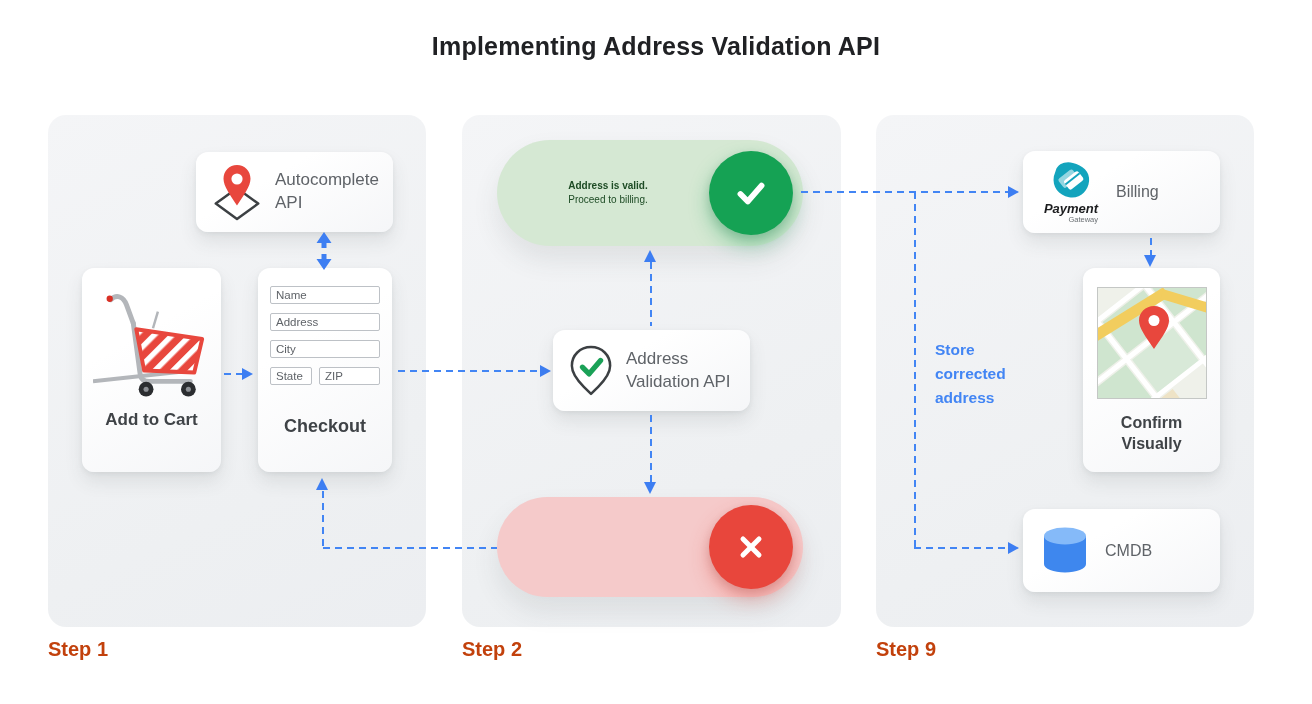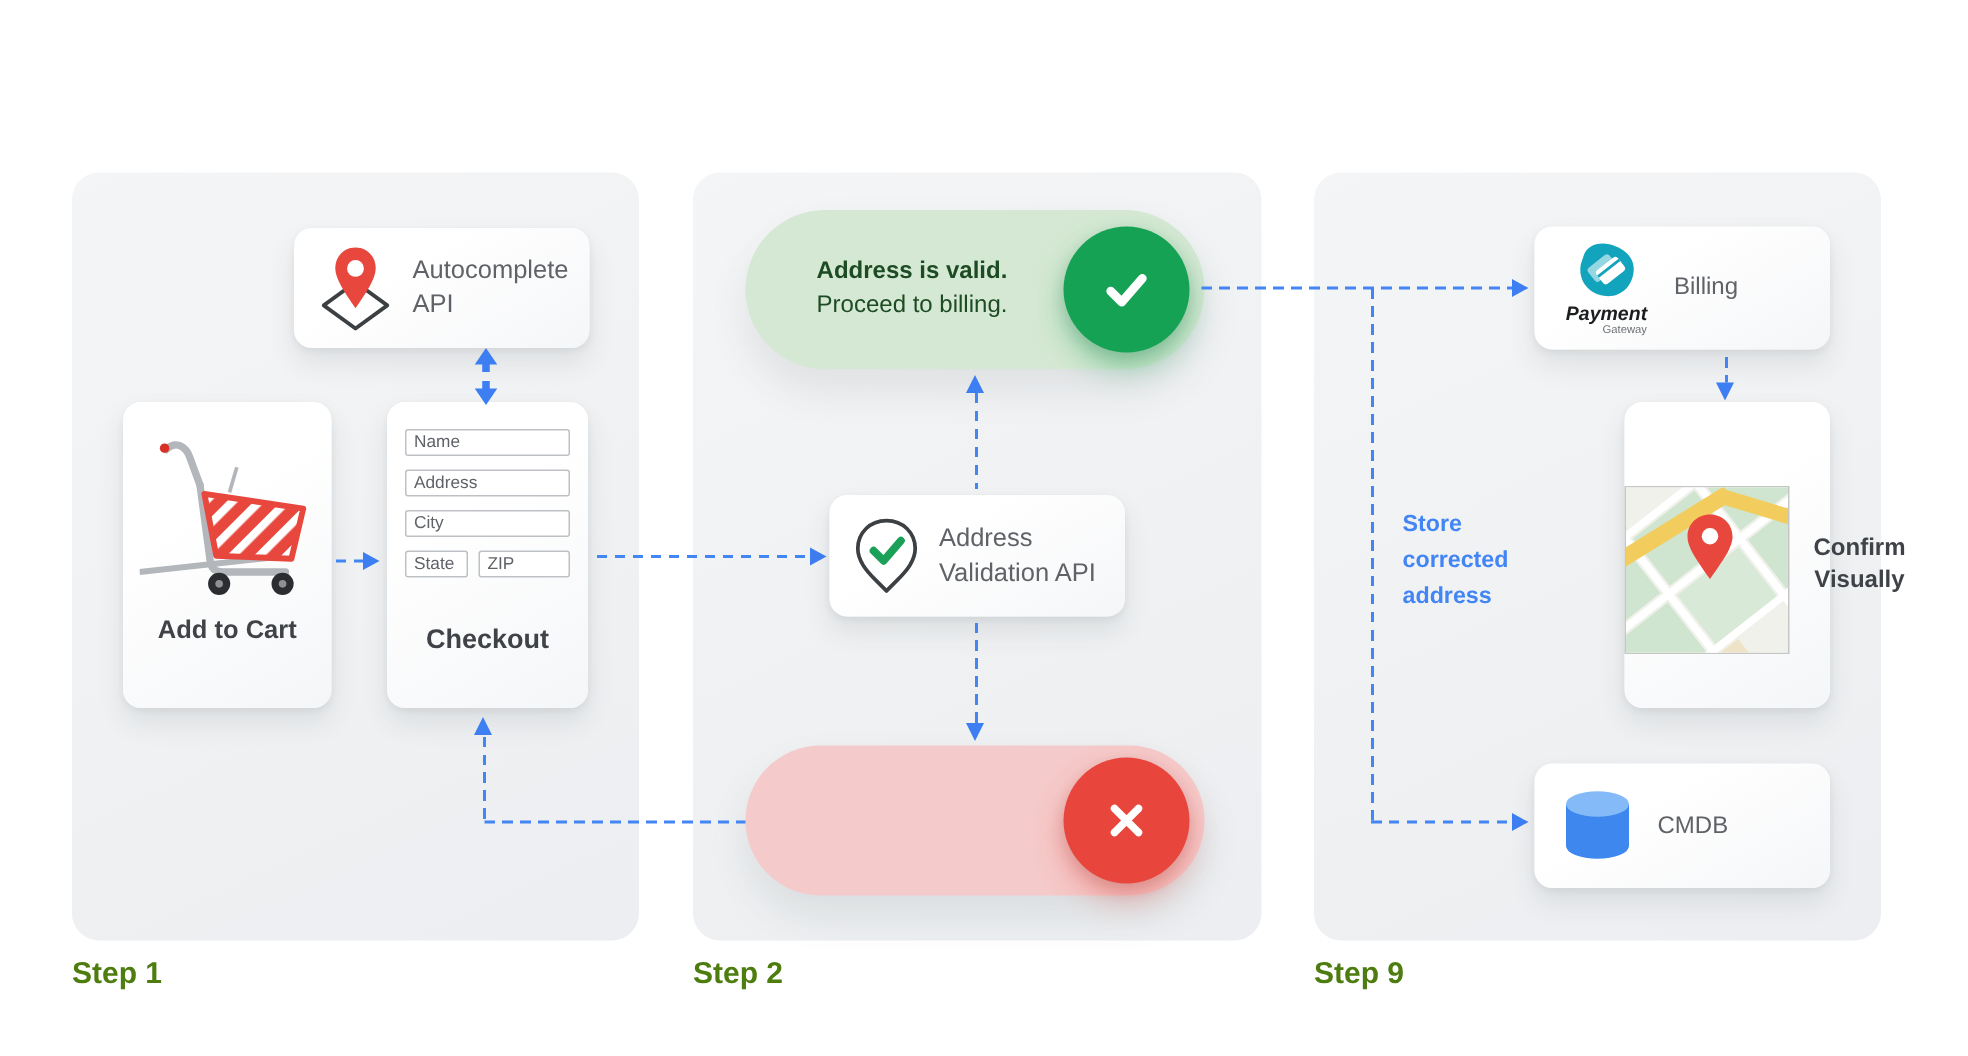--- a/index.html
+++ b/index.html
@@ -9,21 +9,21 @@
 
   .title{position:absolute;top:32px;left:0;width:100%;text-align:center;
          font-size:25px;font-weight:700;color:#202124;letter-spacing:.2px;}
 
   .panel{position:absolute;top:115px;height:512px;border-radius:18px;
          background:linear-gradient(155deg,#f4f5f7 0%,#eef0f2 70%,#ecEEf1 100%);}
   #panel1{left:48px;width:378px;}
   #panel2{left:462px;width:379px;}
   #panel3{left:876px;width:378px;}
 
-  .step-label{position:absolute;top:638px;font-size:20px;font-weight:700;color:#4d7c0f;}
+  .step-label{position:absolute;top:638px;font-size:20px;font-weight:700;color:#c2410c;}
 
   .card{position:absolute;background:linear-gradient(150deg,#ffffff 35%,#f5f6f8 100%);
         border-radius:12px;box-shadow:0 10px 18px rgba(60,64,67,.10),0 2px 5px rgba(60,64,67,.07);}
   .api-card{display:flex;align-items:center;}
   .api-text{font-size:17px;color:#5f6368;line-height:1.35;}
   .big-label{font-weight:700;color:#3f4347;}
 
   
   #autocomplete-card{left:196px;top:152px;width:197px;height:80px;padding-left:14px;gap:11px;box-sizing:border-box;}
   #addtocart-card{left:82px;top:268px;width:139px;height:204px;display:flex;flex-direction:column;align-items:center;}
@@ -36,36 +36,36 @@
   .field-row{display:flex;gap:7px;}
   .field-row .field-state{flex:0 0 42px;margin:0;}
   .field-row .field-zip{flex:1;margin:0;}
   #checkout-label{text-align:center;font-size:18px;margin-top:31px;}
 
   
   .pill{position:absolute;border-radius:53px;box-shadow:0 14px 26px rgba(60,64,67,.10);}
   #valid-pill{left:497px;top:140px;width:306px;height:106px;background:#d5e8d3;}
   #invalid-pill{left:497px;top:497px;width:306px;height:100px;background:#f5caca;}
   .pill-text{position:absolute;top:50%;transform:translateY(-50%);text-align:center;line-height:1.42;}
-  #valid-pill .pill-text{left:28px;right:112px;color:#1d4b24;font-size:16px;}
+  #valid-pill .pill-text{left:28px;right:112px;color:#1d4b24;font-size:10px;}
   #invalid-pill .pill-text{left:30px;right:104px;color:#8c2a21;font-size:15px;line-height:1.35;}
   .pill-title{font-weight:700;display:block;}
   .badge{position:absolute;border-radius:50%;display:flex;align-items:center;justify-content:center;}
   #valid-badge{right:10px;top:11px;width:84px;height:84px;background:#15a254;
                box-shadow:0 10px 20px rgba(21,162,84,.40),0 4px 10px rgba(0,0,0,.12);}
   #invalid-badge{right:10px;top:8px;width:84px;height:84px;background:#e8463c;
                box-shadow:0 10px 20px rgba(232,70,60,.38),0 4px 10px rgba(0,0,0,.12);}
   #avapi-card{left:553px;top:330px;width:197px;height:81px;padding-left:16px;gap:13px;box-sizing:border-box;}
 
   
   #billing-card{left:1023px;top:151px;width:197px;height:82px;padding-left:15px;gap:12px;box-sizing:border-box;}
   .pg-logo{width:66px;display:flex;flex-direction:column;align-items:center;}
   .pg-title{font-size:13px;font-weight:800;font-style:italic;color:#1c1d1f;line-height:1;margin-top:1px;}
   .pg-sub{font-size:7.5px;color:#6a6f73;line-height:1;margin-top:1px;align-self:flex-end;margin-right:6px;}
-  #confirm-card{left:1083px;top:268px;width:137px;height:204px;display:flex;flex-direction:row;align-items:center;gap:16px;}
+  #confirm-card{left:1083px;top:268px;width:137px;height:204px;display:flex;flex-direction:column;align-items:center;}
   #confirm-card .big-label{font-size:16px;text-align:center;line-height:1.3;margin-top:14px;}
   .map-frame{margin-top:19px;border:1px solid #c4c7c5;width:108px;height:110px;box-sizing:content-box;}
   #cmdb-card{left:1023px;top:509px;width:197px;height:83px;padding-left:19px;gap:17px;box-sizing:border-box;align-items:center;}
   #store-note{position:absolute;left:935px;top:338px;color:#4285f4;font-size:15.5px;font-weight:700;line-height:1.55;}
 
   
   .hline{position:absolute;height:2px;
          background:repeating-linear-gradient(90deg,#4285f4 0 7px,transparent 7px 12px);}
   .vline{position:absolute;width:2px;
          background:repeating-linear-gradient(180deg,#4285f4 0 7px,transparent 7px 12px);}
@@ -73,20 +73,21 @@
   .ah-right{border-left:11px solid #3d7ef2;border-top:6px solid transparent;border-bottom:6px solid transparent;}
   .ah-up{border-bottom:12px solid #3d7ef2;border-left:6px solid transparent;border-right:6px solid transparent;}
   .ah-down{border-top:12px solid #3d7ef2;border-left:6px solid transparent;border-right:6px solid transparent;}
   .icon{display:inline-flex;flex:none;}
 </style>
 </head>
 <body>
 
 <div id="canvas">
 
+  <div class="title">Implementing Address Validation API</div>
 
   <div class="panel" id="panel1"></div>
   <div class="panel" id="panel2"></div>
   <div class="panel" id="panel3"></div>
 
   <div class="card api-card" id="autocomplete-card">
     <span class="icon">
       <svg width="54" height="58" viewBox="0 0 56 60">
         <polygon points="28,26 50,42 28,58 6,42" fill="#ffffff" stroke="#3c4043" stroke-width="2.6" stroke-linejoin="round"></polygon>
         <path d="M28,2 C20,2 14,8.2 14,16.3 C14,24 21,33.5 28,44 C35,33.5 42,24 42,16.3 C42,8.2 36,2 28,2 Z" fill="#e8473d"></path>

